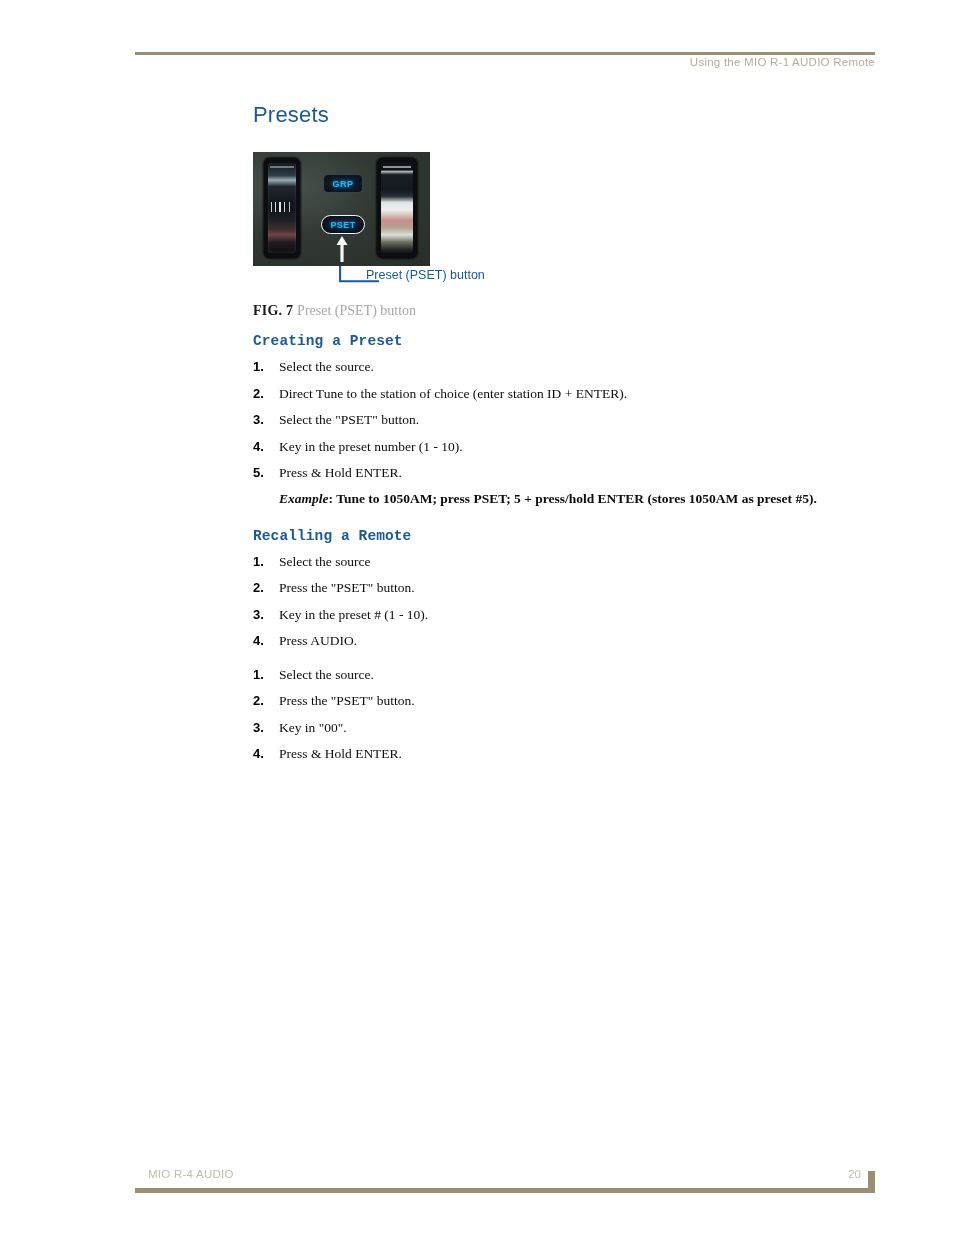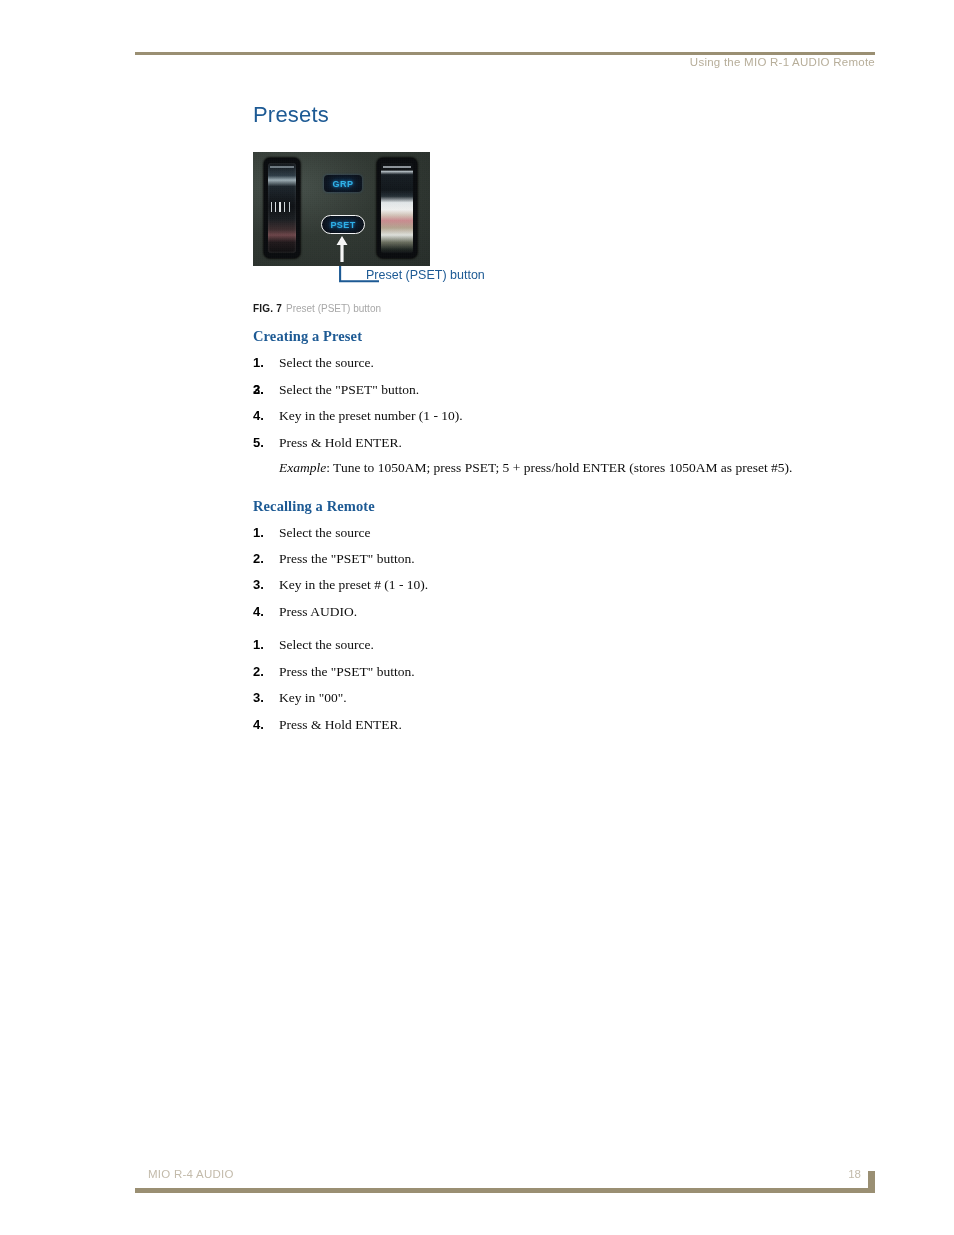--- a/index.html
+++ b/index.html
@@ -232,38 +232,38 @@
     left: 113px;
     top: 116px;
     font-family: "Liberation Sans", sans-serif;
     font-size: 12.5px;
     color: #1d5a94;
     white-space: nowrap;
   }
 
   .fig-caption {
     margin-top: 37px;
-    font-family: Liberation Sans, sans-serif;
-    font-size: 10px;
+    font-family: Liberation Serif, serif;
+    font-size: 14px;
     white-space: nowrap;
   }
   .fig-caption .fig-num {
     font-weight: bold;
     color: #1a1a1a;
     letter-spacing: 0.2px;
   }
   .fig-caption .fig-text {
     color: #a8a8a8;
     margin-left: 4px;
   }
 
   
   h2.section-title {
     margin: 14px 0 0 0;
-    font-family: Liberation Serif, serif;
+    font-family: Liberation Mono, monospace;
     font-size: 14.5px;
     font-weight: bold;
     color: #1d5a94;
     letter-spacing: 0.1px;
   }
 
   ol.steps {
     margin: 0;
     padding: 0;
     list-style: none;
@@ -285,20 +285,21 @@
     font-size: 13px;
     font-weight: bold;
     color: #000000;
   }
   p.example {
     margin: 9px 0 0 26px;
     font-family: "Liberation Serif", serif;
     font-size: 13.5px;
     color: #0d0d0d;
     line-height: 1.22;
+    font-weight: bold;
   }
   p.example .ex-word { font-style: italic; }
 
   .gap-after-list { height: 7px; }
 
   
   .page-footer {
     position: absolute;
     left: 135px;
     top: 1168px;
@@ -392,20 +393,21 @@
   </div>
 
   <h2 class="section-title">Creating a Preset</h2>
   <ol class="steps">
     <li>
       <span class="num">1.</span>
       <span>Select the source.</span>
     </li>
     <li>
       <span class="num">2.</span>
+      <span>Direct Tune to the station of choice (enter station ID + ENTER).</span>
     </li>
     <li>
       <span class="num">3.</span>
       <span>Select the "PSET" button.</span>
     </li>
     <li>
       <span class="num">4.</span>
       <span>Key in the preset number (1 - 10).</span>
     </li>
     <li>
@@ -455,16 +457,16 @@
     <li>
       <span class="num">4.</span>
       <span>Press &amp; Hold ENTER.</span>
     </li>
   </ol>
 
 </div>
 
 <div class="page-footer">
   <div class="footer-text-left">MIO R-4 AUDIO</div>
-  <div class="footer-page-number">18</div>
+  <div class="footer-page-number">20</div>
   <div class="footer-rule"></div>
   <div class="footer-tab"></div>
 </div>
 
 </body></html>

